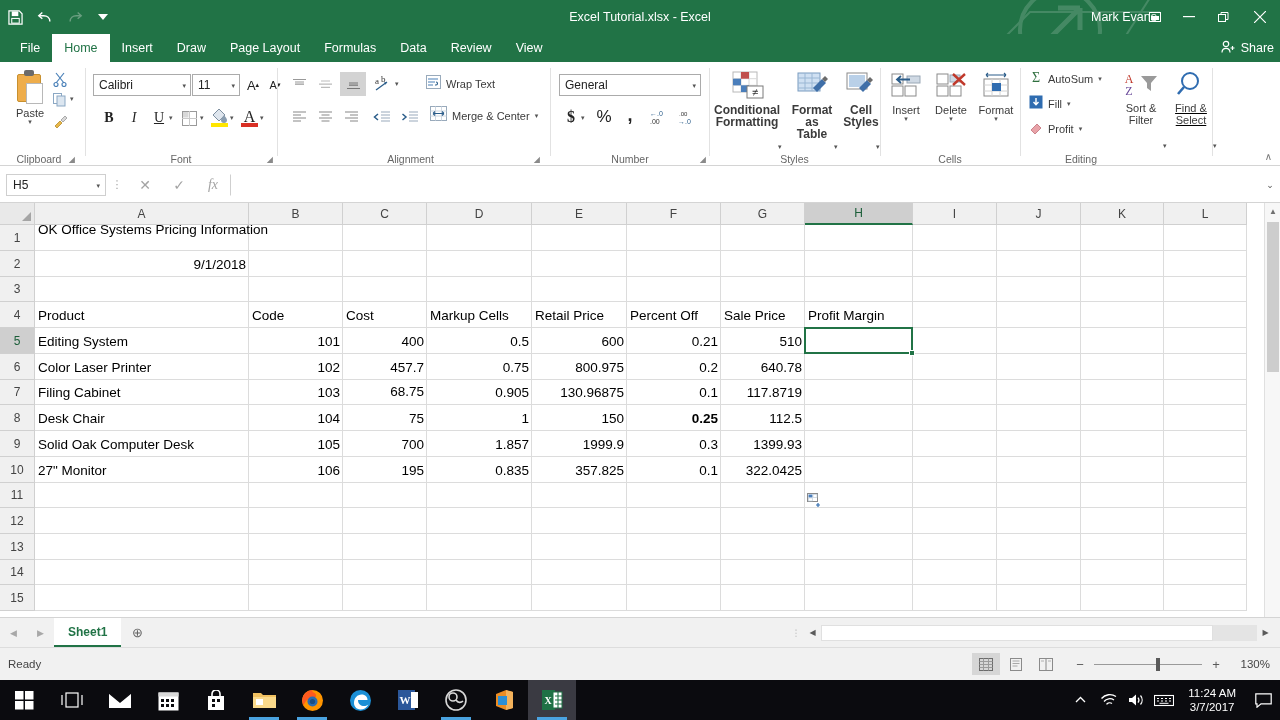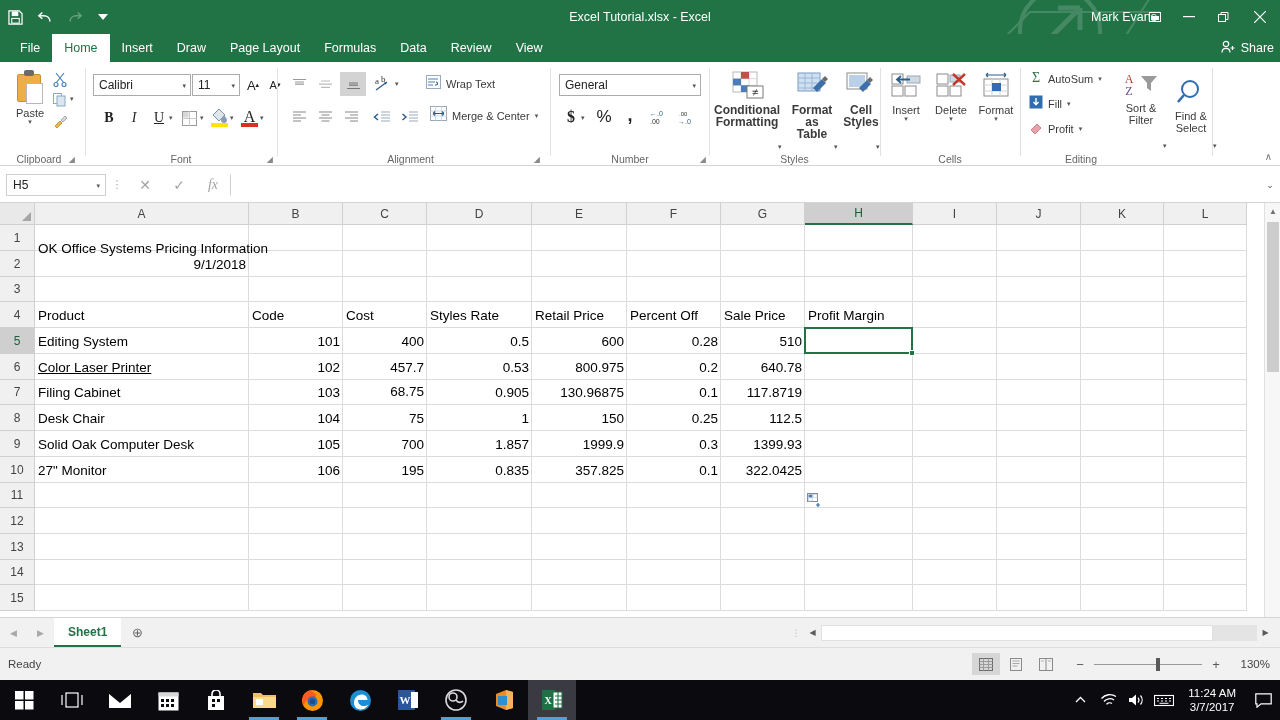--- a/index.html
+++ b/index.html
@@ -624,21 +624,21 @@
         <svg width="40" height="28" viewBox="0 0 40 28">
           <text x="8" y="13" font-size="12" fill="#c0392b" text-anchor="middle" font-family="Liberation Serif, serif">A</text>
           <text x="8" y="25" font-size="12" fill="#6a4a9a" text-anchor="middle" font-family="Liberation Serif, serif">Z</text>
           <path d="M20 6h16l-6 7v8l-4-3v-5z" fill="#9a9a9a"></path>
         </svg>
       </span>
       <div class="rlabel">Sort &amp;</div>
       <div class="rlabel">Filter</div>
     </div>
     <div style="position:absolute;left:142px;top:80px;font-size:7px;color:#555;">▾</div>
-    <div class="rbtn" style="left:146px;top:16px;width:48px;">
+    <div class="rbtn" style="left:146px;top:8px;width:48px;text-decoration:underline;">
       <span>
         <svg width="32" height="28" viewBox="0 0 32 28">
             <circle cx="15" cy="11" r="8" fill="#fff" stroke="#2f6cb0" stroke-width="2"></circle>
             <path d="M9 17L3 24" stroke="#2f6cb0" stroke-width="2.6"></path>
           </svg>
       </span>
       <div class="rlabel">Find &amp;</div>
       <div class="rlabel">Select</div>
     </div>
     <div style="position:absolute;left:192px;top:80px;font-size:7px;color:#555;">▾</div>
@@ -870,57 +870,57 @@
       <div class="cell" style="left: 343px; top: 382px; width: 84px; height: 26px;"></div>
       <div class="cell" style="left: 427px; top: 382px; width: 105px; height: 26px;"></div>
       <div class="cell" style="left: 532px; top: 382px; width: 95px; height: 26px;"></div>
       <div class="cell" style="left: 627px; top: 382px; width: 94px; height: 26px;"></div>
       <div class="cell" style="left: 721px; top: 382px; width: 84px; height: 26px;"></div>
       <div class="cell" style="left: 805px; top: 382px; width: 108px; height: 26px;"></div>
       <div class="cell" style="left: 913px; top: 382px; width: 84px; height: 26px;"></div>
       <div class="cell" style="left: 997px; top: 382px; width: 84px; height: 26px;"></div>
       <div class="cell" style="left: 1081px; top: 382px; width: 83px; height: 26px;"></div>
       <div class="cell" style="left: 1164px; top: 382px; width: 83px; height: 26px;"></div>
-      <div class="cell ovf" style="left: 35px; top: 32px; width: 428px; height: 26px; border: none; background: transparent;">OK Office Systems Pricing Information</div>
+      <div class="cell ovf" style="left: 35px; top: 13px; width: 428px; height: 26px; border: none; background: transparent;">OK Office Systems Pricing Information</div>
       <div class="cell right" style="left: 35px; top: 48px; width: 214px; height: 26px; border: none; background: transparent;">9/1/2018</div>
       <div class="cell" style="left: 35px; top: 99px; width: 214px; height: 26px; border: none; background: transparent;">Product</div>
       <div class="cell" style="left: 249px; top: 99px; width: 94px; height: 26px; border: none; background: transparent;">Code</div>
       <div class="cell" style="left: 343px; top: 99px; width: 84px; height: 26px; border: none; background: transparent;">Cost</div>
-      <div class="cell" style="left: 427px; top: 99px; width: 105px; height: 26px; border: none; background: transparent;">Styles Rate</div>
+      <div class="cell" style="left: 427px; top: 99px; width: 105px; height: 26px; border: none; background: transparent;">Markup Cells</div>
       <div class="cell" style="left: 532px; top: 99px; width: 95px; height: 26px; border: none; background: transparent;">Retail Price</div>
       <div class="cell" style="left: 627px; top: 99px; width: 94px; height: 26px; border: none; background: transparent;">Percent Off</div>
       <div class="cell" style="left: 721px; top: 99px; width: 84px; height: 26px; border: none; background: transparent;">Sale Price</div>
       <div class="cell" style="left: 805px; top: 99px; width: 108px; height: 26px; border: none; background: transparent;">Profit Margin</div>
       <div class="cell" style="left: 35px; top: 125px; width: 214px; height: 26px; border: none; background: transparent;">Editing System</div>
       <div class="cell right" style="left: 249px; top: 125px; width: 94px; height: 26px; border: none; background: transparent;">101</div>
       <div class="cell right" style="left: 343px; top: 125px; width: 84px; height: 26px; border: none; background: transparent;">400</div>
       <div class="cell right" style="left: 427px; top: 125px; width: 105px; height: 26px; border: none; background: transparent;">0.5</div>
       <div class="cell right" style="left: 532px; top: 125px; width: 95px; height: 26px; border: none; background: transparent;">600</div>
-      <div class="cell right" style="left: 627px; top: 125px; width: 94px; height: 26px; border: none; background: transparent;">0.28</div>
+      <div class="cell right" style="left: 627px; top: 125px; width: 94px; height: 26px; border: none; background: transparent;">0.21</div>
       <div class="cell right" style="left: 721px; top: 125px; width: 84px; height: 26px; border: none; background: transparent;">510</div>
-      <div class="cell" style="left: 35px; top: 151px; width: 214px; height: 26px; border: none; background: transparent; text-decoration: underline;">Color Laser Printer</div>
+      <div class="cell" style="left: 35px; top: 151px; width: 214px; height: 26px; border: none; background: transparent;">Color Laser Printer</div>
       <div class="cell right" style="left: 249px; top: 151px; width: 94px; height: 26px; border: none; background: transparent;">102</div>
       <div class="cell right" style="left: 343px; top: 151px; width: 84px; height: 26px; border: none; background: transparent;">457.7</div>
-      <div class="cell right" style="left: 427px; top: 151px; width: 105px; height: 26px; border: none; background: transparent;">0.53</div>
+      <div class="cell right" style="left: 427px; top: 151px; width: 105px; height: 26px; border: none; background: transparent;">0.75</div>
       <div class="cell right" style="left: 532px; top: 151px; width: 95px; height: 26px; border: none; background: transparent;">800.975</div>
       <div class="cell right" style="left: 627px; top: 151px; width: 94px; height: 26px; border: none; background: transparent;">0.2</div>
       <div class="cell right" style="left: 721px; top: 151px; width: 84px; height: 26px; border: none; background: transparent;">640.78</div>
       <div class="cell" style="left: 35px; top: 177px; width: 214px; height: 25px; border: none; background: transparent;">Filing Cabinet</div>
       <div class="cell right" style="left: 249px; top: 177px; width: 94px; height: 25px; border: none; background: transparent;">103</div>
       <div class="cell right" style="left: 343px; top: 176px; width: 84px; height: 25px; border: none; background: transparent;">68.75</div>
       <div class="cell right" style="left: 427px; top: 177px; width: 105px; height: 25px; border: none; background: transparent;">0.905</div>
       <div class="cell right" style="left: 532px; top: 177px; width: 95px; height: 25px; border: none; background: transparent;">130.96875</div>
       <div class="cell right" style="left: 627px; top: 177px; width: 94px; height: 25px; border: none; background: transparent;">0.1</div>
       <div class="cell right" style="left: 721px; top: 177px; width: 84px; height: 25px; border: none; background: transparent;">117.8719</div>
       <div class="cell" style="left: 35px; top: 202px; width: 214px; height: 26px; border: none; background: transparent;">Desk Chair</div>
       <div class="cell right" style="left: 249px; top: 202px; width: 94px; height: 26px; border: none; background: transparent;">104</div>
       <div class="cell right" style="left: 343px; top: 202px; width: 84px; height: 26px; border: none; background: transparent;">75</div>
       <div class="cell right" style="left: 427px; top: 202px; width: 105px; height: 26px; border: none; background: transparent;">1</div>
       <div class="cell right" style="left: 532px; top: 202px; width: 95px; height: 26px; border: none; background: transparent;">150</div>
-      <div class="cell right" style="left: 627px; top: 202px; width: 94px; height: 26px; border: none; background: transparent;">0.25</div>
+      <div class="cell right" style="left: 627px; top: 202px; width: 94px; height: 26px; border: none; background: transparent; font-weight: bold;">0.25</div>
       <div class="cell right" style="left: 721px; top: 202px; width: 84px; height: 26px; border: none; background: transparent;">112.5</div>
       <div class="cell" style="left: 35px; top: 228px; width: 214px; height: 26px; border: none; background: transparent;">Solid Oak Computer Desk</div>
       <div class="cell right" style="left: 249px; top: 228px; width: 94px; height: 26px; border: none; background: transparent;">105</div>
       <div class="cell right" style="left: 343px; top: 228px; width: 84px; height: 26px; border: none; background: transparent;">700</div>
       <div class="cell right" style="left: 427px; top: 228px; width: 105px; height: 26px; border: none; background: transparent;">1.857</div>
       <div class="cell right" style="left: 532px; top: 228px; width: 95px; height: 26px; border: none; background: transparent;">1999.9</div>
       <div class="cell right" style="left: 627px; top: 228px; width: 94px; height: 26px; border: none; background: transparent;">0.3</div>
       <div class="cell right" style="left: 721px; top: 228px; width: 84px; height: 26px; border: none; background: transparent;">1399.93</div>
       <div class="cell" style="left: 35px; top: 254px; width: 214px; height: 26px; border: none; background: transparent;">27" Monitor</div>
       <div class="cell right" style="left: 249px; top: 254px; width: 94px; height: 26px; border: none; background: transparent;">106</div>

